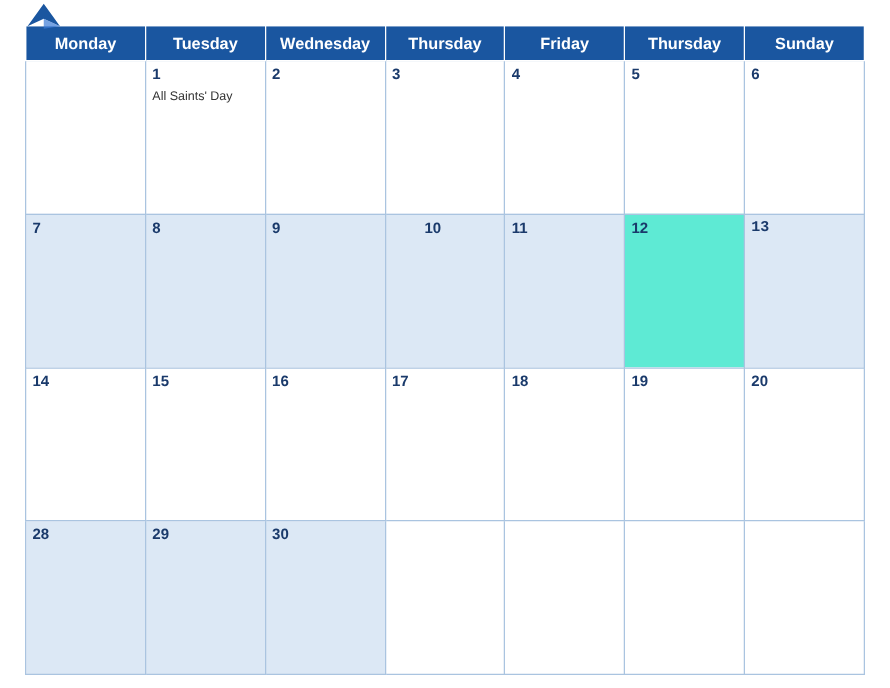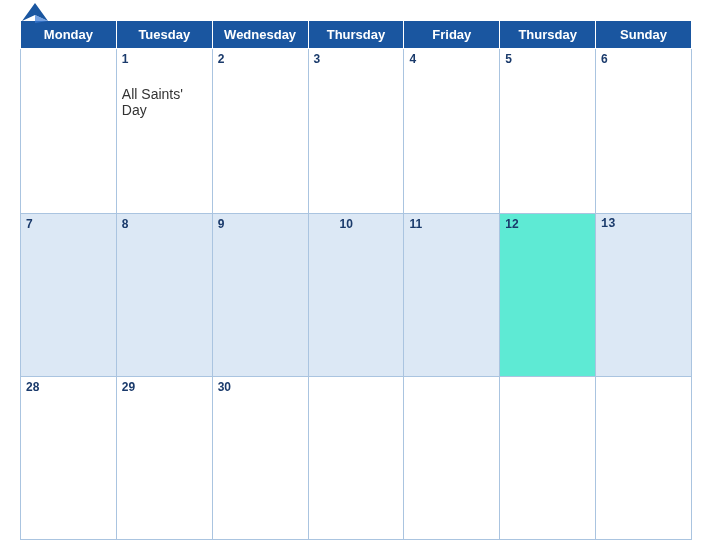--- a/index.html
+++ b/index.html
@@ -75,24 +75,24 @@
     .calendar tr:nth-child(even) td {
       background-color: #dce8f5;
     }
     .day-num {
       font-size: 12px;
       font-weight: bold;
       color: #1a3a6b;
       display: block;
     }
     .event-text {
-      font-size: 14px;
+      font-size: 10px;
       color: #333;
       display: block;
-      margin-top: 20px;
+      margin-top: 6px;
     }
     .empty-cell {
       background: #fff !important;
       border: 1px solid #aac4e0;
     }
   </style>
 </head>
 <body>
 
 <div class="header-row">
@@ -163,20 +163,43 @@
         </td>
         <td style="background-color: #5eead4;">
           <span class="day-num">12</span>
         </td>
         <td style="background-color: rgb(220, 232, 245); font-family: Liberation Mono, monospace;">
           <span class="day-num">13</span>
         </td>
       </tr>
       <tr>
         <td>
+          <span class="day-num">14</span>
+        </td>
+        <td>
+          <span class="day-num">15</span>
+        </td>
+        <td>
+          <span class="day-num">16</span>
+        </td>
+        <td>
+          <span class="day-num">17</span>
+        </td>
+        <td>
+          <span class="day-num">18</span>
+        </td>
+        <td>
+          <span class="day-num">19</span>
+        </td>
+        <td>
+          <span class="day-num">20</span>
+        </td>
+      </tr>
+      <tr>
+        <td>
           <span class="day-num">28</span>
         </td>
         <td>
           <span class="day-num">29</span>
         </td>
         <td>
           <span class="day-num">30</span>
         </td>
         <td class="empty-cell"></td>
         <td class="empty-cell"></td>

